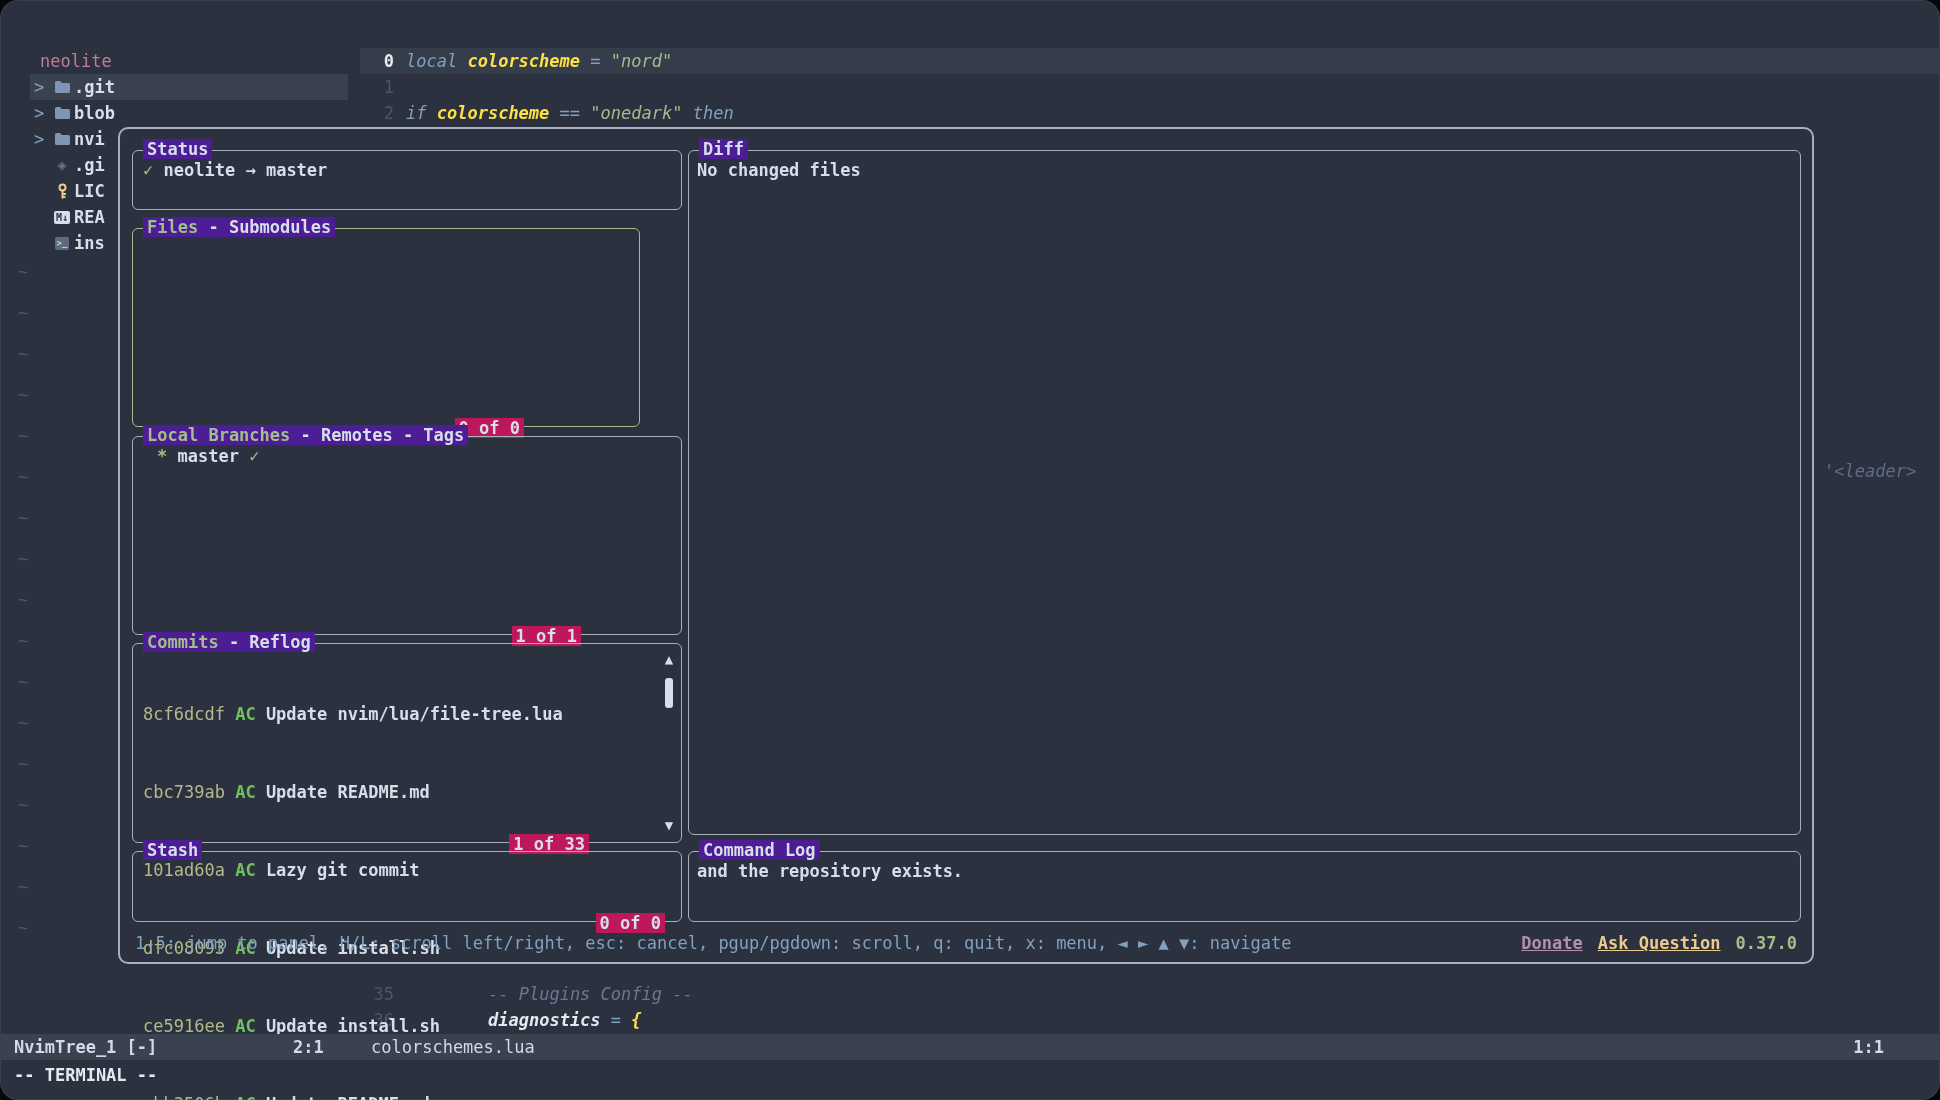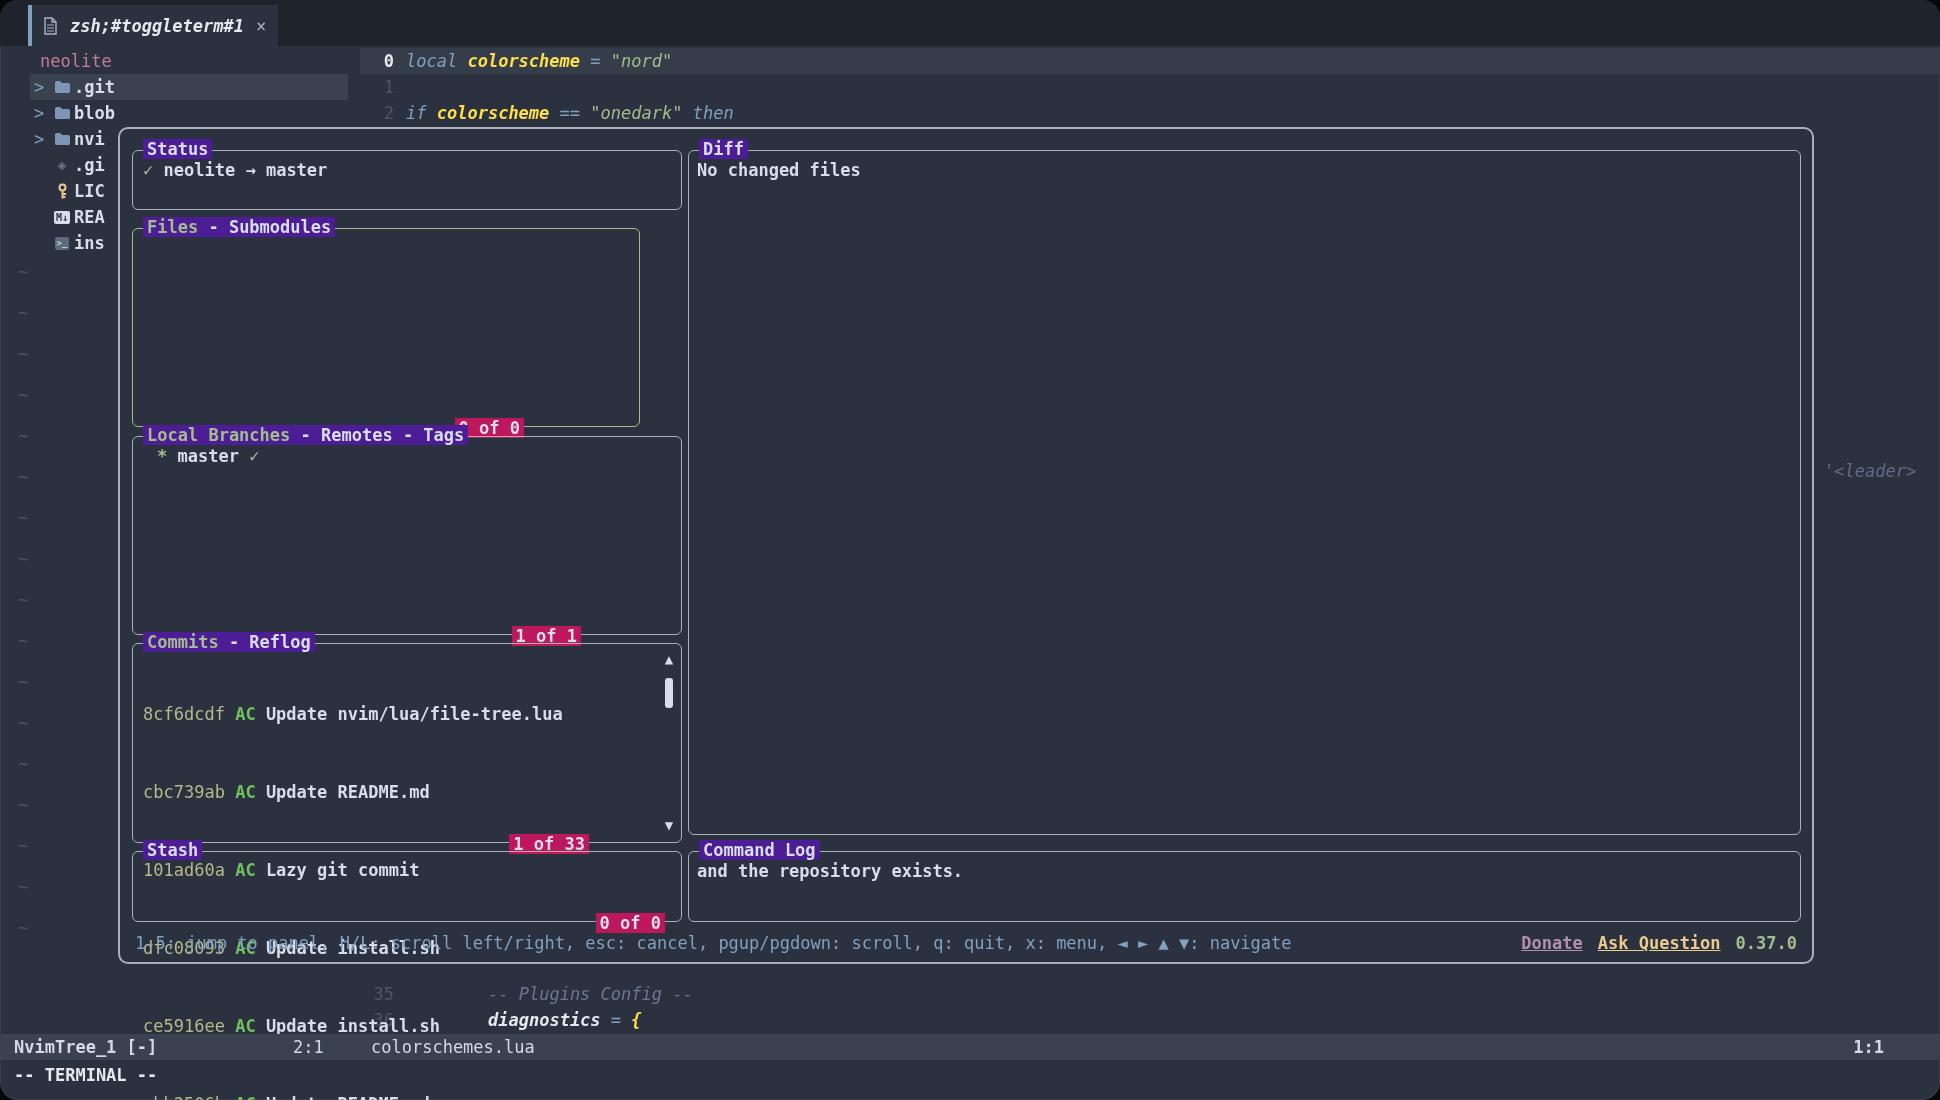--- a/index.html
+++ b/index.html
@@ -69,45 +69,31 @@
           display:flex;justify-content:space-between;align-items:center;white-space:pre;}
   .keybar-left{color:#81a1c1;}
   .keybar-right{display:flex;gap:15px;align-items:center;}
   .link-donate{color:#b48ead;text-decoration:underline;font-weight:bold;cursor:pointer;}
   .link-ask{color:#ebcb8b;text-decoration:underline;font-weight:bold;cursor:pointer;}
   .version{color:#a3be8c;font-weight:bold;}
   
   .statusline{position:absolute;left:0;top:1034px;width:1940px;height:26px;background:#3a4250;
               color:#d3dae6;display:flex;align-items:center;white-space:pre;}
   .sl-left{margin-left:14px;font-weight:bold;}
-  .sl-pos{position:absolute;left:293px;font-weight:normal;}
+  .sl-pos{position:absolute;left:293px;font-weight:bold;}
   .sl-file{position:absolute;left:371px;}
   .sl-right{position:absolute;right:56px;font-weight:bold;}
   .cmdline{position:absolute;left:14px;top:1062px;height:26px;display:flex;align-items:center;
            font-weight:bold;color:#e5e9f0;white-space:pre;}
 </style>
 </head>
 <body>
 
 <div class="window">
 
-  <div class="tabline">
-    <div class="tab">
-      <div class="tab-indicator"></div>
-      <span class="tree-icon">
-        <svg width="15" height="18" viewBox="0 0 15 18">
-            <path d="M2 1 h7 l4 4 v12 h-11 z" fill="none" stroke="#aab4c4" stroke-width="1.4"></path>
-            <path d="M9 1 v4 h4" fill="none" stroke="#aab4c4" stroke-width="1.4"></path>
-            <path d="M4 8 h7 M4 11 h7 M4 14 h7" stroke="#aab4c4" stroke-width="1.2"></path>
-          </svg>
-      </span>
-      <span class="tab-title">zsh;#toggleterm#1</span>
-      <span class="tab-close">×</span>
-    </div>
-  </div>
 
   <div class="tree-row tree-root" style="top:48px;">neolite</div>
 
   <div class="tree-sel" style="top:74px;"></div>
   <div class="tree-row" style="top:74px;left:28px;">
     <span class="chev">&gt;</span>
     <span class="tree-icon"><svg width="17" height="14" viewBox="0 0 17 14">
           <path d="M1 2.5 Q1 1 2.5 1 H6 L8 3 H14.5 Q16 3 16 4.5 V11.5 Q16 13 14.5 13 H2.5 Q1 13 1 11.5 Z" fill="#7d96b5"></path>
         </svg></span>
     <span class="tree-label">.git</span>

